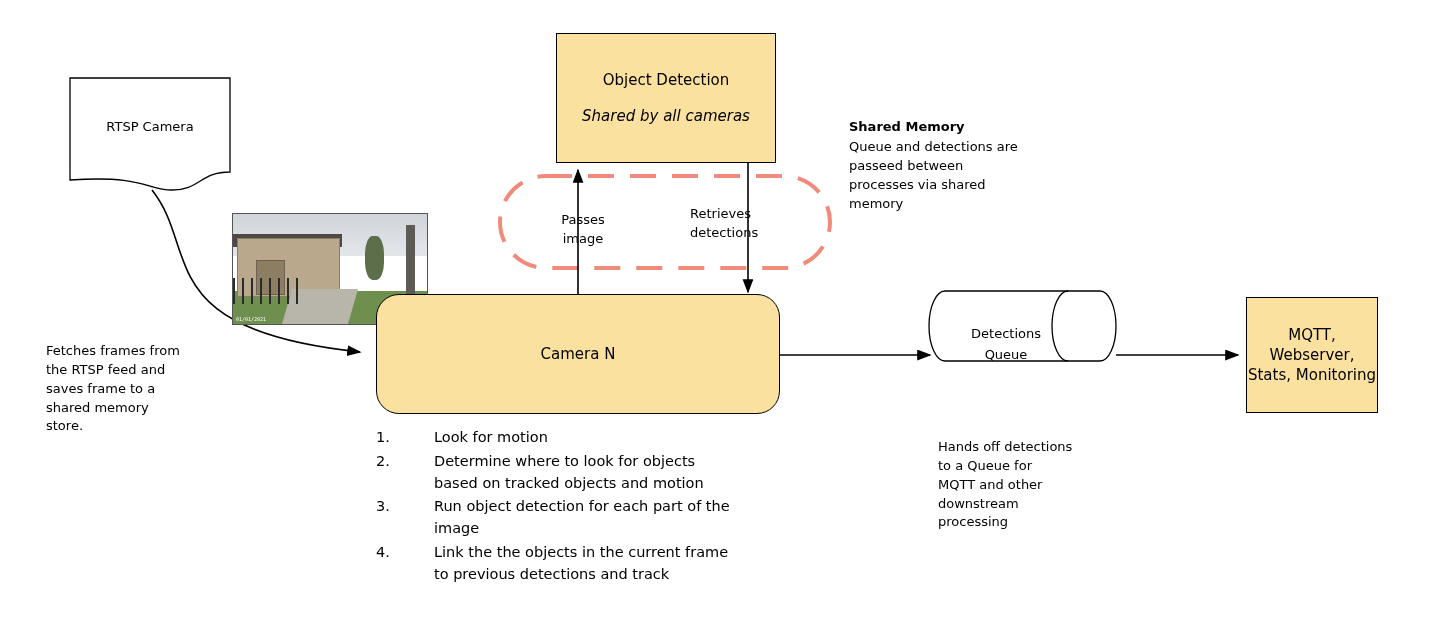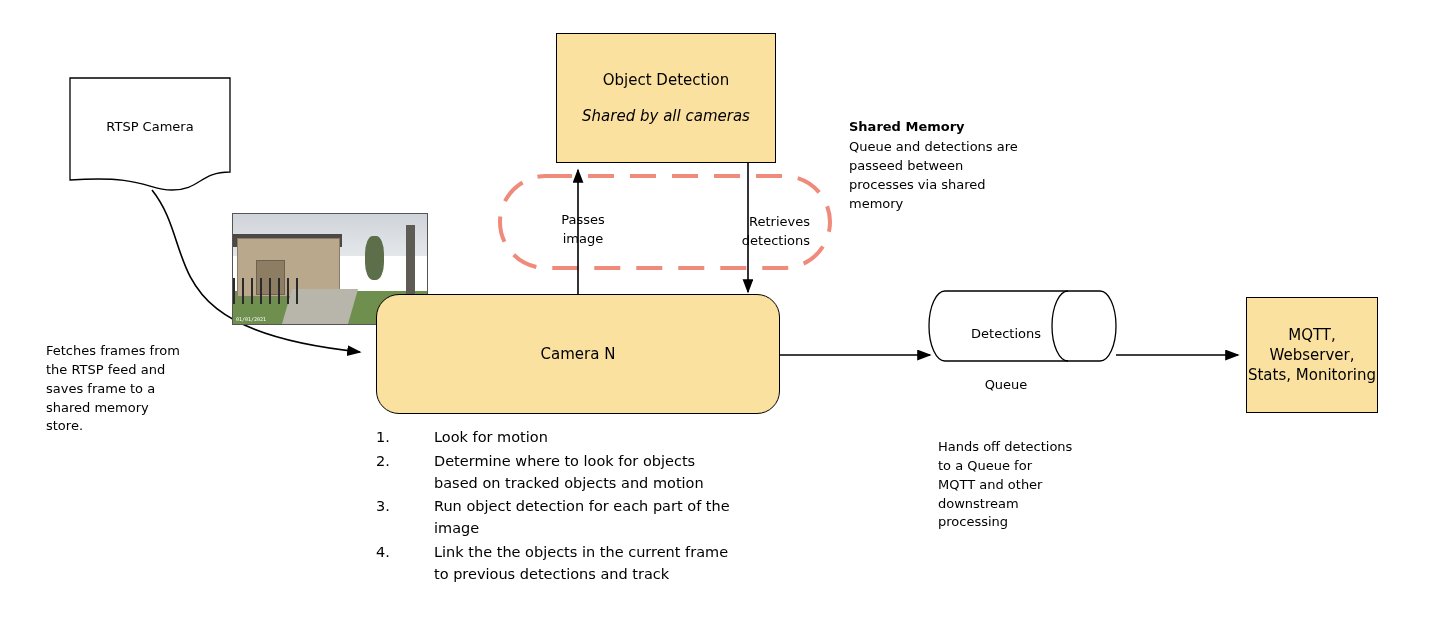--- a/index.html
+++ b/index.html
@@ -183,37 +183,37 @@
     <div class="photo-post"></div>
     <div class="photo-ts">01/01/2021</div>
   </div>
 
   <div class="node box" style="left:376px; top:294px; width:404px; height:120px;border-radius:23px;">
     <div>Camera N</div>
   </div>
 
   <div class="text" style="left:528px; top:211px; width:110px; text-align:center;">Passes
 image</div>
-  <div class="text" style="left:690px; top:213px; width:120px; text-align:right;">Retrieves
+  <div class="text" style="left:690px; top:205px; width:120px; text-align:left;">Retrieves
 detections</div>
 
   <div class="text bold-head" style="left:849px; top:118px; width:230px;">Shared Memory</div>
   <div class="text" style="left:849px; top:138px; width:230px;">Queue and detections are
 passeed between
 processes via shared
 memory</div>
 
   <div class="text" style="left:46px; top:342px; width:200px;">Fetches frames from
 the RTSP feed and
 saves frame to a
 shared memory
 store.</div>
 
   <div class="text" style="left:948px; top:325px; width:116px; text-align:center;">Detections</div>
-  <div class="text" style="left:948px; top:346px; width:116px; text-align:center;margin-top:30px;">Queue</div>
+  <div class="text" style="left:948px; top:346px; width:116px; text-align:center;">Queue</div>
 
   <div class="text" style="left:938px; top:438px; width:210px;">Hands off detections
 to a Queue for
 MQTT and other
 downstream
 processing</div>
 
   <div class="node box" style="left:1246px; top:297px; width:132px; height:116px;align-items:center;">
     <div>MQTT, Webserver,</div>
     <div>Stats, Monitoring</div>

